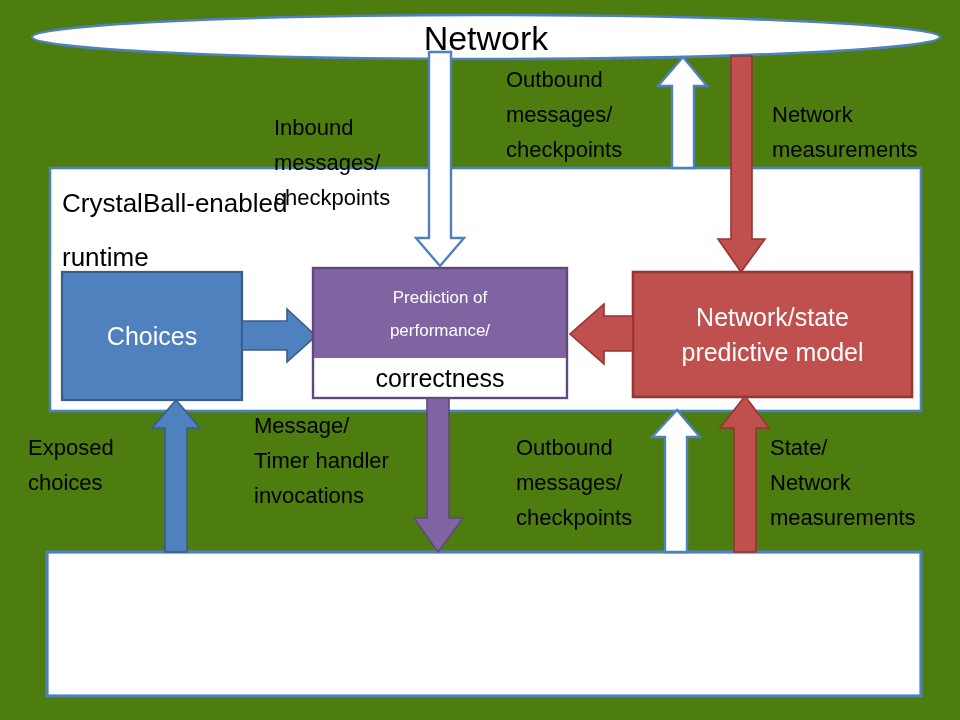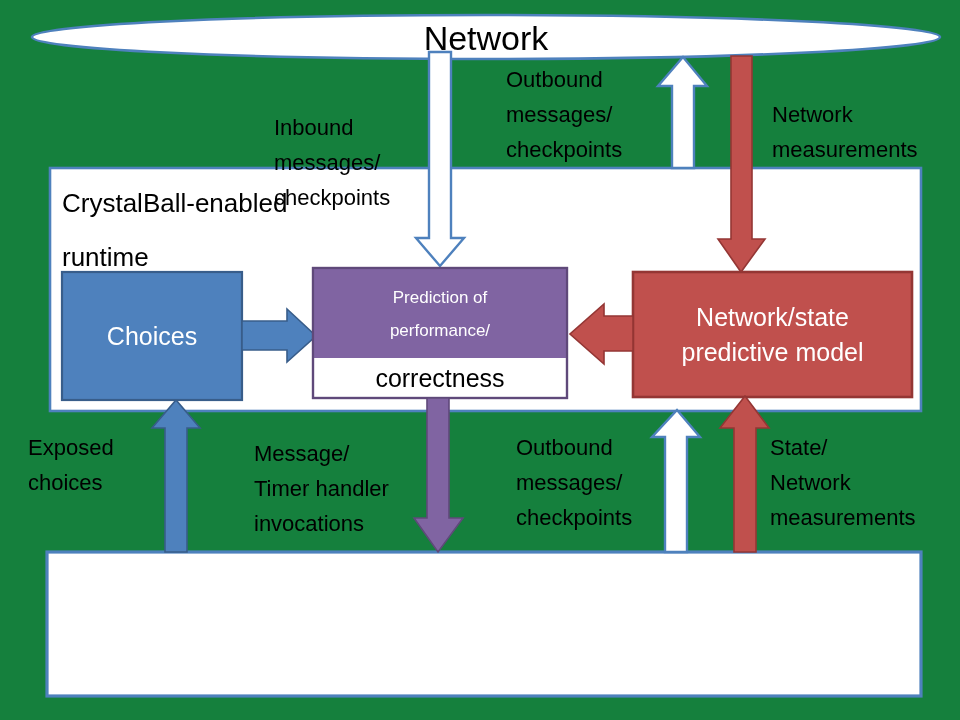--- a/index.html
+++ b/index.html
@@ -7,21 +7,21 @@
     padding: 0;
     background: #ffffff;
   }
   body {
     font-family: "Liberation Sans", sans-serif;
   }
   #canvas {
     position: relative;
     width: 960px;
     height: 720px;
-    background: #15803d;
+    background: #4d7c0f;
     overflow: hidden;
   }
   #vectorLayer {
     position: absolute;
     left: 0;
     top: 0;
     width: 960px;
     height: 720px;
   }
 
@@ -74,21 +74,21 @@
   }
   #service-text {
     left: 48px; top: 553px; width: 873px; height: 142px;
     font-size: 29px; color: #000000;
   }
 
   #lbl-inbound   { left: 274px; top: 62px;  width: 150px; margin-top: 48px; }
   #lbl-outbound  { left: 506px; top: 62px;  width: 156px; }
   #lbl-netmeas   { left: 772px; top: 97px;  width: 180px; }
   #lbl-exposed   { left: 28px;  top: 430px; width: 140px; }
-  #lbl-msgtimer  { left: 254px; top: 436px; width: 170px; }
+  #lbl-msgtimer  { left: 254px; top: 408px; width: 170px; }
   #lbl-outbound2 { left: 516px; top: 430px; width: 150px; }
   #lbl-state     { left: 770px; top: 430px; width: 184px; }
 </style>
 </head>
 <body>
 
 <div id="canvas">
 
   <svg id="vectorLayer" viewBox="0 0 960 720">
 

